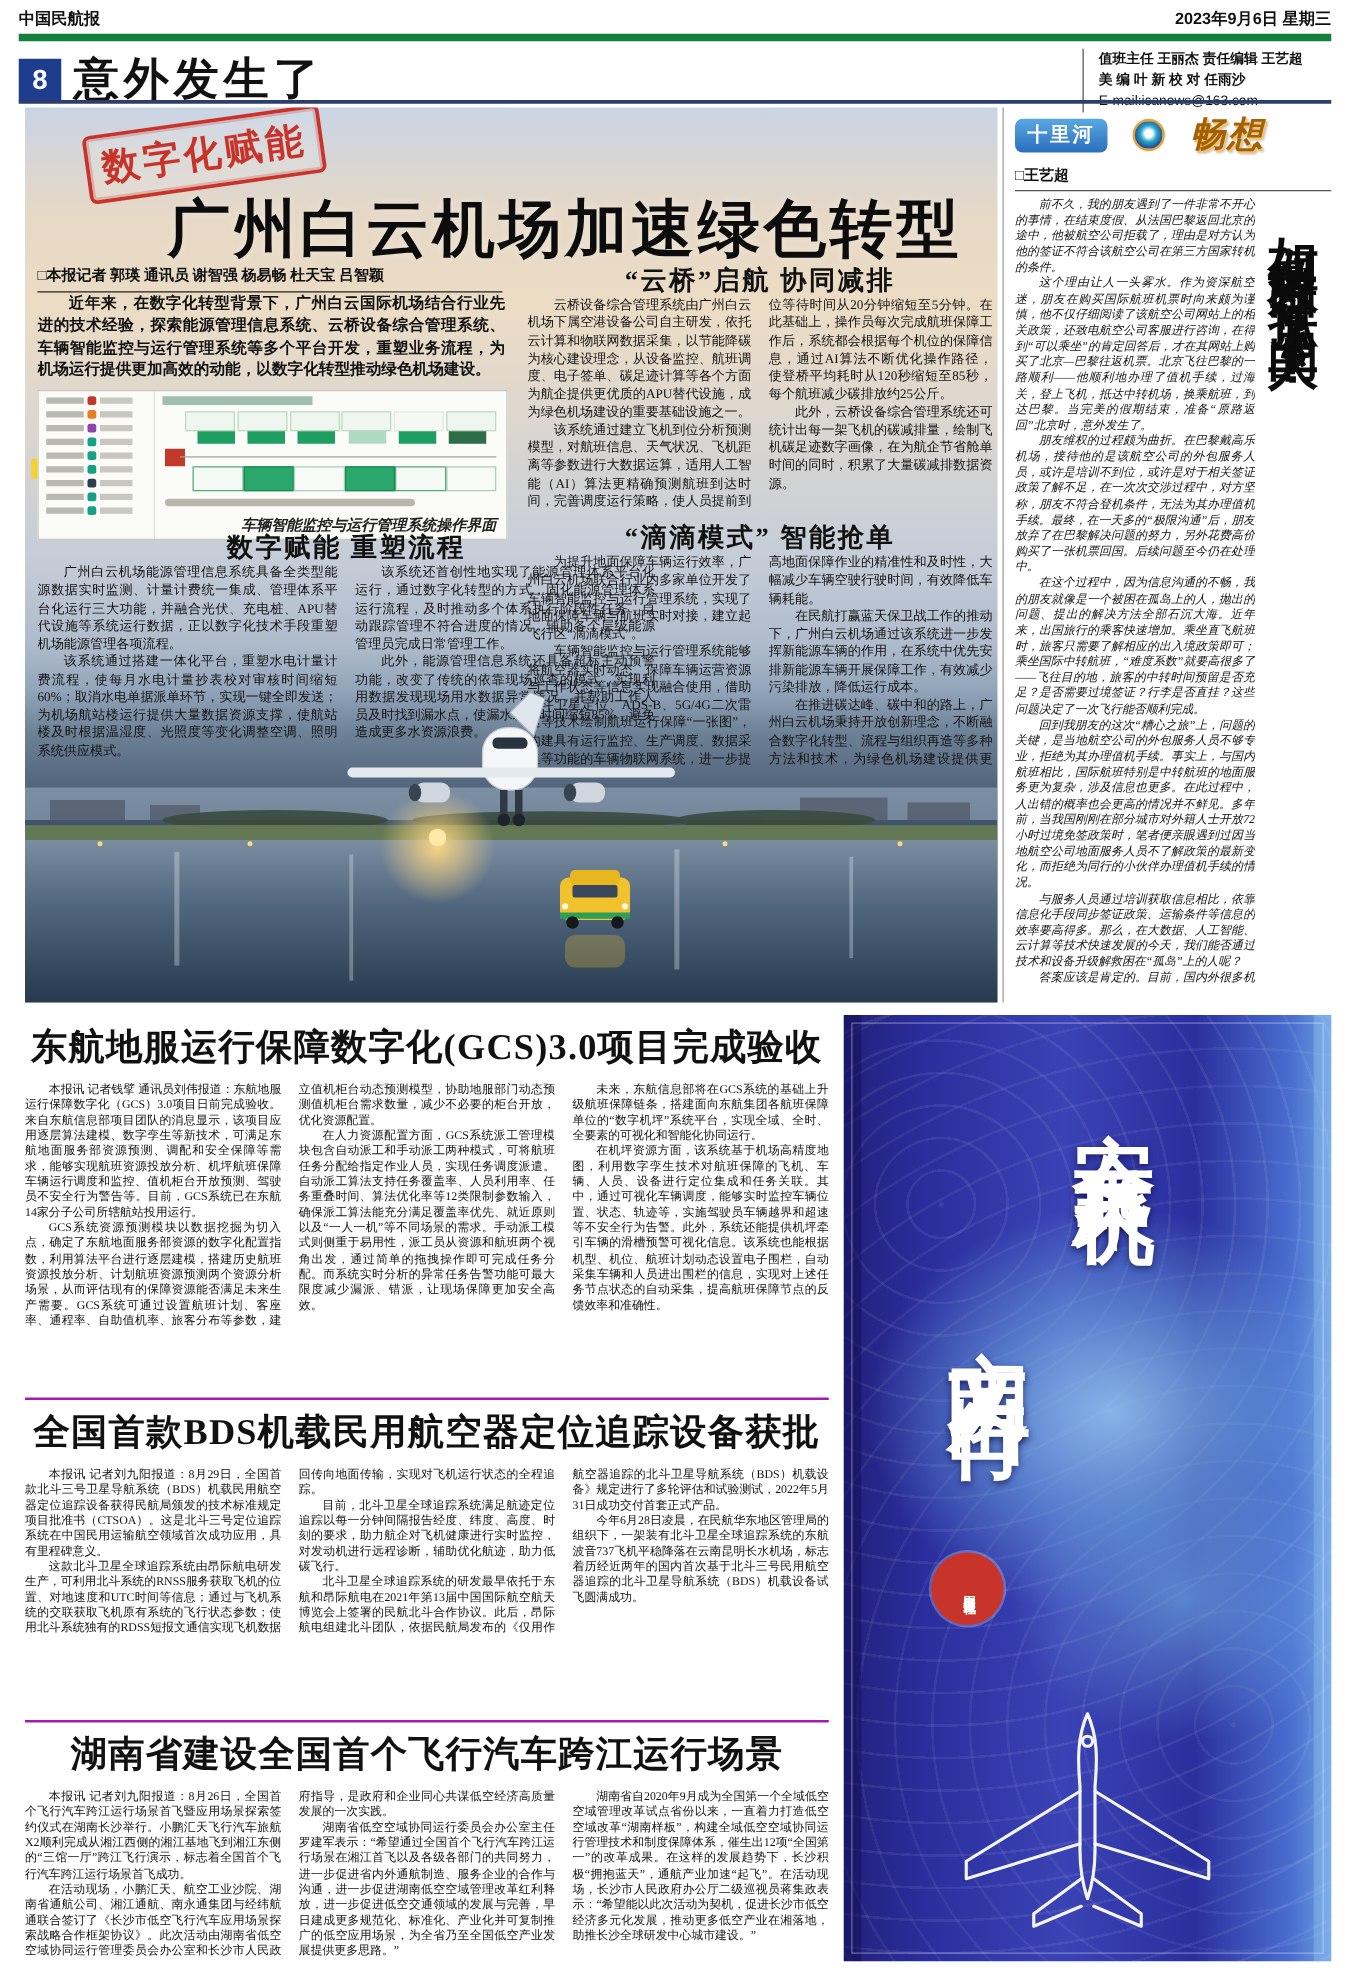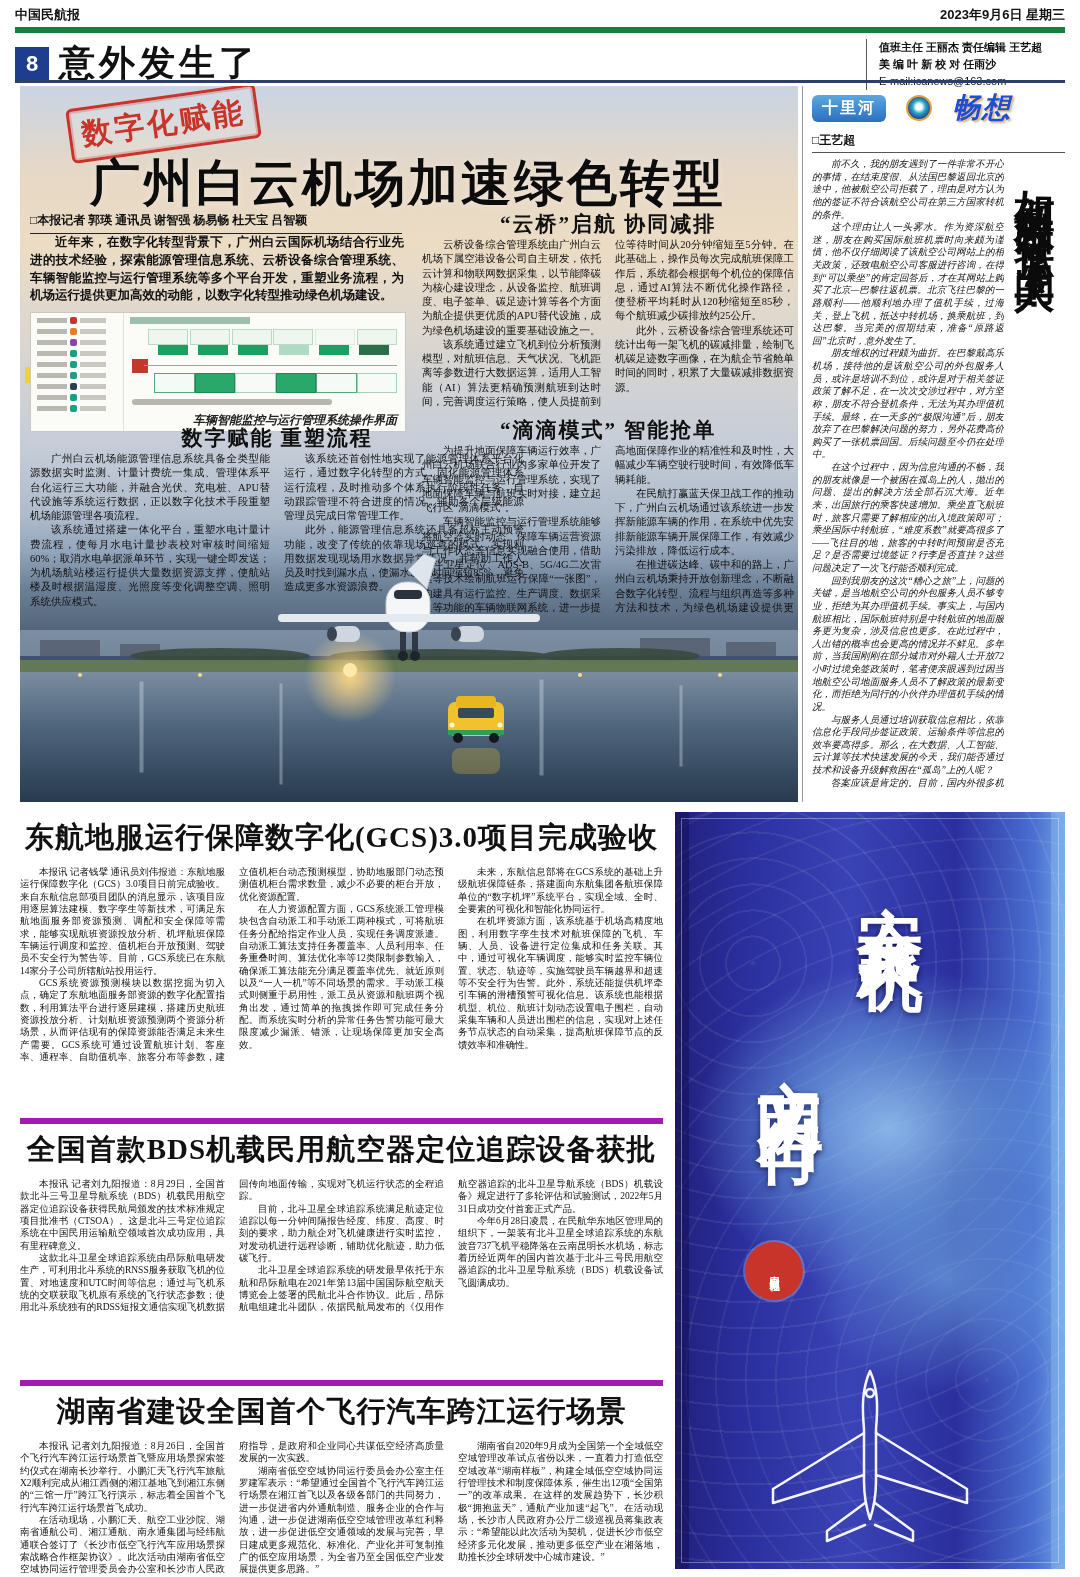--- a/index.html
+++ b/index.html
@@ -21,21 +21,21 @@
   .hdr-rule{position:absolute;left:15px;top:80px;width:1050px;height:3px;background:#2c3e6b;}
 
   
   #feature{position:absolute;left:20px;top:86px;width:778px;height:716px;overflow:hidden;
     background:linear-gradient(180deg,#c9d4e4 0%,#e6d8c6 12%,#ecdcc4 22%,#ddd7cf 34%,
                #c6cdd8 50%,#aebbcb 60%,#93a5ba 65%,#6c8096 70%,#41536a 80%,#2e3e52 100%);}
   .stamp{position:absolute;left:48px;top:10px;transform:rotate(-8deg);
          border:3px solid #c8342a;border-radius:6px;padding:4px 10px;
          color:#c8342a;font-size:30px;font-weight:900;letter-spacing:3px;
          box-shadow:0 0 0 2px rgba(200,52,42,.25) inset;background:rgba(255,255,255,.12);}
-  .feat-headline{position:absolute;left:70px;top:64px;width:680px;text-align:left;
+  .feat-headline{position:absolute;left:70px;top:64px;width:680px;text-align:right;
          font-size:50px;font-weight:900;letter-spacing:3px;color:#0c0c0c;
          text-shadow:0 0 8px rgba(255,255,255,.35);}
   .feat-byline{position:absolute;left:10px;top:126px;width:372px;font-size:12px;font-weight:bold;
          border-bottom:1px solid #222;padding-bottom:4px;}
   .feat-lead{position:absolute;left:10px;top:148px;width:374px;height:74px;overflow:hidden;
          font-size:12.5px;line-height:1.42;font-weight:600;text-align:justify;}
   .feat-lead p{margin:0;text-indent:2em;}
 
   
   .diagram{position:absolute;left:10px;top:226px;width:374px;height:118px;background:#fbfbf8;
@@ -76,34 +76,34 @@
   
   #opinion{position:absolute;left:802px;top:86px;width:263px;height:716px;border-left:1px solid #999;
            padding-left:9px;box-sizing:border-box;}
   .col-logo{display:flex;align-items:center;gap:20px;height:40px;margin-top:2px;}
   .lihe-pill{background:linear-gradient(180deg,#5aa8e0,#2b6fbe);color:#fff;font-weight:bold;
              font-size:16px;padding:3px 10px;border-radius:6px;letter-spacing:2px;
              font-family:"Liberation Sans",sans-serif;}
   .bulb{width:26px;height:26px;border-radius:50%;background:radial-gradient(circle at 50% 45%,#fff 18%,#2aa7c8 40%,#1b3f8f 75%);
         border:2px solid #e8a13c;box-sizing:border-box;}
   .changxiang{font-size:28px;font-weight:900;font-style:italic;letter-spacing:2px;
-              color:#1d4ed8;text-shadow:1px 1px 0 #f8c06a,2px 2px 2px rgba(0,0,0,.25);}
+              color:#a16207;text-shadow:1px 1px 0 #f8c06a,2px 2px 2px rgba(0,0,0,.25);}
   .op-author{font-size:12px;font-weight:bold;margin:4px 0 3px 0;}
   .op-rule{height:1px;background:#555;margin-bottom:5px;}
   .op-wrap{display:flex;gap:6px;height:630px;}
   .op-body{width:192px;height:100%;overflow:hidden;font-size:9.5px;line-height:1.33;
            font-style:italic;text-align:justify;}
   .op-body p{margin:0;text-indent:2em;}
   .op-headline{writing-mode:vertical-rl;font-size:40px;font-weight:900;letter-spacing:7px;
                line-height:1.1;height:100%;margin-left:2px;color:#0b0b0b;}
 
   
   #bottom{position:absolute;left:20px;top:812px;width:1045px;height:757px;display:flex;gap:12px;}
   #articles{width:643px;}
-  .art{border-bottom:6px solid #a21caf;padding:4px 0 6px 0;}
+  .art{border-bottom:2px solid #a21caf;padding:4px 0 6px 0;}
   .art:last-child{border-bottom:none;}
   .art-title{text-align:center;font-size:29px;font-weight:900;letter-spacing:1px;margin:2px 0 8px 0;}
   .colmn3{column-count:3;column-gap:14px;font-size:9.5px;line-height:1.3;text-align:justify;overflow:hidden;}
   .colmn3 p{margin:0;text-indent:2em;}
   #a1-cols{height:246px;}
   #a2-cols{height:196px;}
   #a3-cols{height:188px;}
 
   
   #poster{flex:1;position:relative;overflow:hidden;

